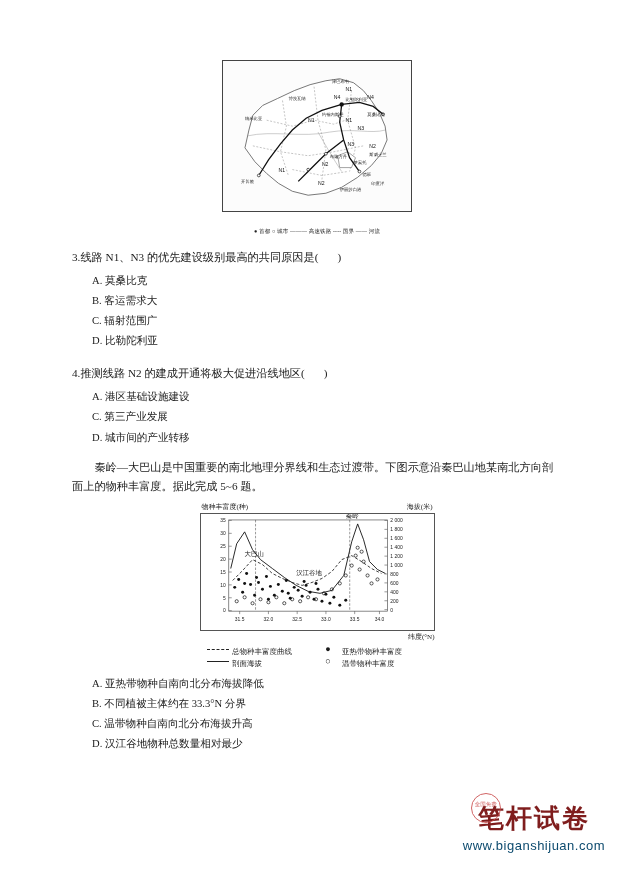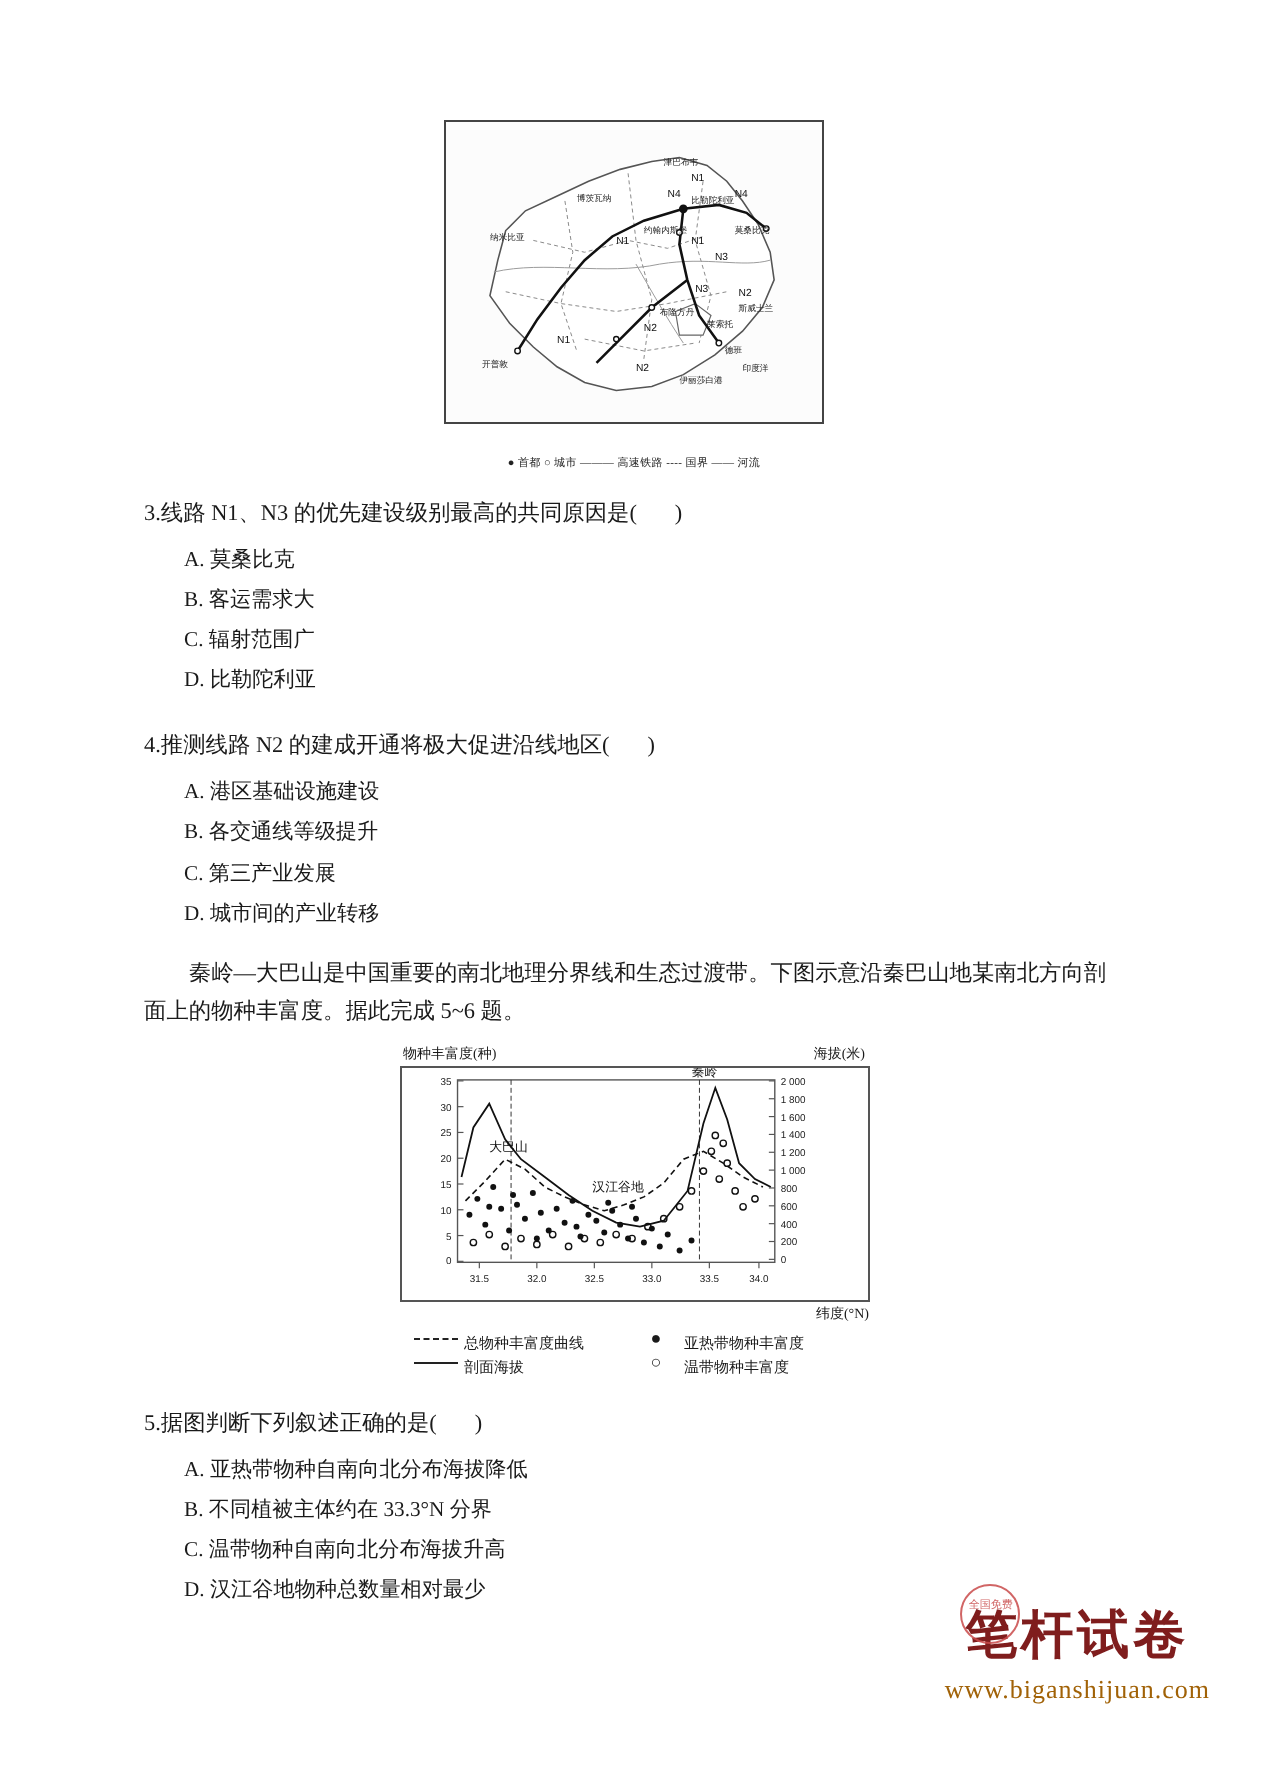--- a/index.html
+++ b/index.html
@@ -137,22 +137,22 @@
     font-size: 26px;
     font-weight: bold;
     letter-spacing: 2px;
     font-family: "Liberation Serif", serif;
     color: #7f1d1d;
   }
   .wm-url {
     font-size: 13px;
     letter-spacing: .5px;
     margin-top: 2px;
-    font-family: Liberation Serif, serif;
-    color: #a16207;
+    font-family: Liberation Sans, sans-serif;
+    color: #0c4a6e;
   }
   .wm-seal {
     position: absolute;
     left: 8px;
     top: -8px;
     width: 30px;
     height: 30px;
     border: 1px solid #c94b4b;
     border-radius: 50%;
     color: #c94b4b;
@@ -250,21 +250,20 @@
       <div class="opt">B. 客运需求大</div>
       <div class="opt">C. 辐射范围广</div>
       <div class="opt">D. 比勒陀利亚</div>
     </div>
 
     <div class="q-stem">
       <span>4.</span><span>推测线路 N2 的建成开通将极大促进沿线地区(</span><span class="blank-paren">&nbsp;&nbsp;&nbsp;&nbsp;&nbsp;</span><span>)</span>
     </div>
     <div class="opts">
       <div class="opt">A. 港区基础设施建设</div>
-      <div class="opt">B. 各交通线等级提升</div>
       <div class="opt">C. 第三产业发展</div>
       <div class="opt">D. 城市间的产业转移</div>
     </div>
 
     <div class="para">秦岭—大巴山是中国重要的南北地理分界线和生态过渡带。下图示意沿秦巴山地某南北方向剖面上的物种丰富度。据此完成 5~6 题。</div>
 
     <div class="fig-chart">
       <div class="chart-toplabels">
         <span>物种丰富度(种)</span>
         <span>海拔(米)</span>
@@ -434,23 +433,20 @@
           <span class="lg-swatch lg-solid"></span>
           <span>剖面海拔</span>
         </div>
         <div class="lg-item">
           <span class="lg-dot">○</span>
           <span>温带物种丰富度</span>
         </div>
       </div>
     </div>
 
-    <div class="q-stem">
-      <span>5.</span><span>据图判断下列叙述正确的是(</span><span class="blank-paren">&nbsp;&nbsp;&nbsp;&nbsp;&nbsp;</span><span>)</span>
-    </div>
     <div class="opts">
       <div class="opt">A. 亚热带物种自南向北分布海拔降低</div>
       <div class="opt">B. 不同植被主体约在 33.3°N 分界</div>
       <div class="opt">C. 温带物种自南向北分布海拔升高</div>
       <div class="opt">D. 汉江谷地物种总数量相对最少</div>
     </div>
 
   </div>
 
   <div class="watermark">

